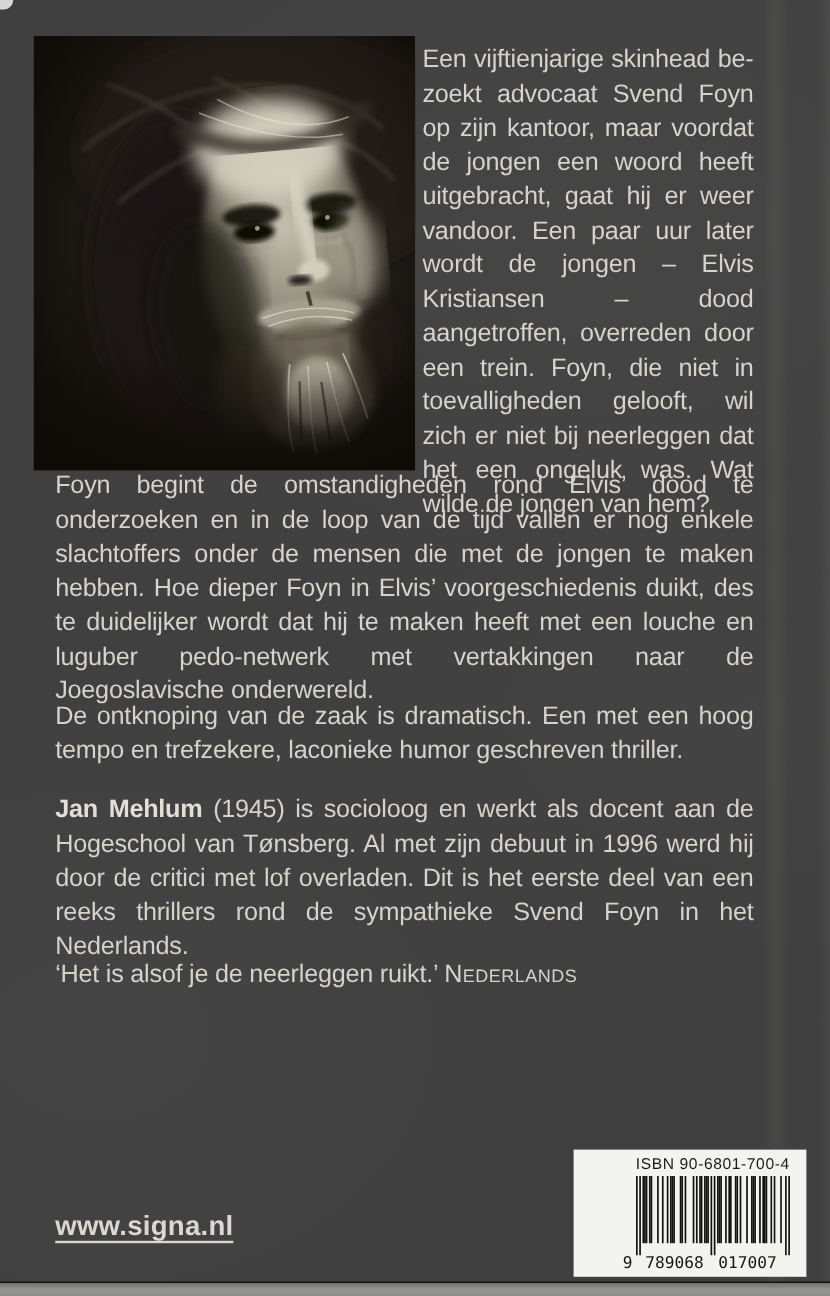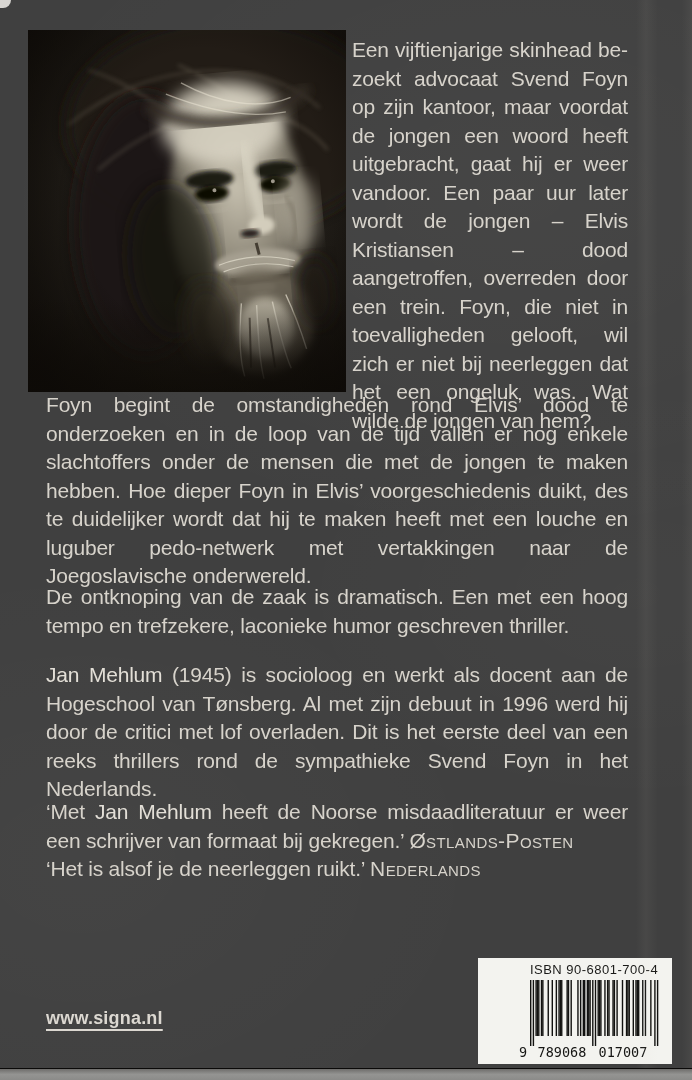--- a/index.html
+++ b/index.html
@@ -19,25 +19,25 @@
     position:absolute;margin:0;text-align:justify;
     line-height:28.5px;font-size:21px;letter-spacing:-0.2px;
     hyphens:manual;color:#d7d3cb;
   }
   .syn-right{left:352px;top:36px;width:276px;}
   .p-body   {left:46px;top:391px;width:582px;}
   .p-verdict{left:46px;top:583px;width:582px;}
   .p-bio    {left:46px;top:661px;width:582px;}
   .p-praise {left:46px;top:798px;width:582px;}
   .p-praise p{margin:0;}
-  .cover b{font-weight:400;color:#e3dfd7;}
+  .cover b{font-weight:700;color:#e3dfd7;}
   .sc{font-variant:small-caps;letter-spacing:0.4px;}
   .website{
     position:absolute;left:46px;top:1008px;margin:0;
-    font-size:18px;font-weight:700;color:#dcd8d1;letter-spacing:0.2px;
+    font-size:23px;font-weight:700;color:#dcd8d1;letter-spacing:0.2px;
     text-decoration:underline;text-underline-offset:5px;text-decoration-thickness:2px;
   }
   .photo{position:absolute;left:28px;top:30px;width:318px;height:362px;}
   .photo svg{display:block;}
   .barcode-box{
     position:absolute;left:478px;top:958px;width:156px;height:106px;
     background:#f3f3ef;
     padding-left:38px;
   }
   .scan-strip{
@@ -160,21 +160,20 @@
 
   <p class="text-block syn-right">Een vijftienjarige skinhead be­zoekt advocaat Svend Foyn op zijn kantoor, maar voordat de jongen een woord heeft uitge­bracht, gaat hij er weer vandoor. Een paar uur later wordt de jon­gen – Elvis Kristiansen – dood aangetroffen, overreden door een trein. Foyn, die niet in toe­valligheden gelooft, wil zich er niet bij neerleggen dat het een ongeluk was. Wat wilde de jon­gen van hem?</p>
 
   <p class="text-block p-body">Foyn begint de omstandigheden rond Elvis’ dood te onderzoeken en in de loop van de tijd vallen er nog enkele slachtoffers onder de men­sen die met de jongen te maken hebben. Hoe dieper Foyn in Elvis’ voorgeschiedenis duikt, des te duidelijker wordt dat hij te maken heeft met een louche en luguber pedo-netwerk met vertakkingen naar de Joegoslavische onderwereld.</p>
 
   <p class="text-block p-verdict">De ontknoping van de zaak is dramatisch. Een met een hoog tempo en trefzekere, laconieke humor geschreven thriller.</p>
 
   <p class="text-block p-bio"><b>Jan Mehlum</b><span> (1945) is socioloog en werkt als docent aan de Hoge­school van Tønsberg. Al met zijn debuut in 1996 werd hij door de cri­tici met lof overladen. Dit is het eerste deel van een reeks thrillers rond de sympathieke Svend Foyn in het Nederlands.</span></p>
 
   <div class="text-block p-praise">
-    <p><span>‘Met </span><b>Jan Mehlum</b><span> heeft de Noorse misdaadliteratuur er weer een schrijver van formaat bij gekregen.’ </span><span class="sc">Østlands-Posten</span></p>
     <p><span>‘Het is alsof je de neerleggen ruikt.’ </span><span class="sc">Nederlands</span></p>
   </div>
 
   <p class="website">www.signa.nl</p>
 
   <div class="barcode-box">
     <svg viewBox="0 0 156 106" width="156" height="106">
       <text id="bc-label" x="78" y="16" text-anchor="middle" font-family="Liberation Sans, sans-serif" font-size="13" letter-spacing="0.5" fill="#1a1a18">ISBN 90-6801-700-4</text>
       <g id="bars">
           <rect x="14.00" y="22" width="1.40" height="66" fill="#121210"></rect>

